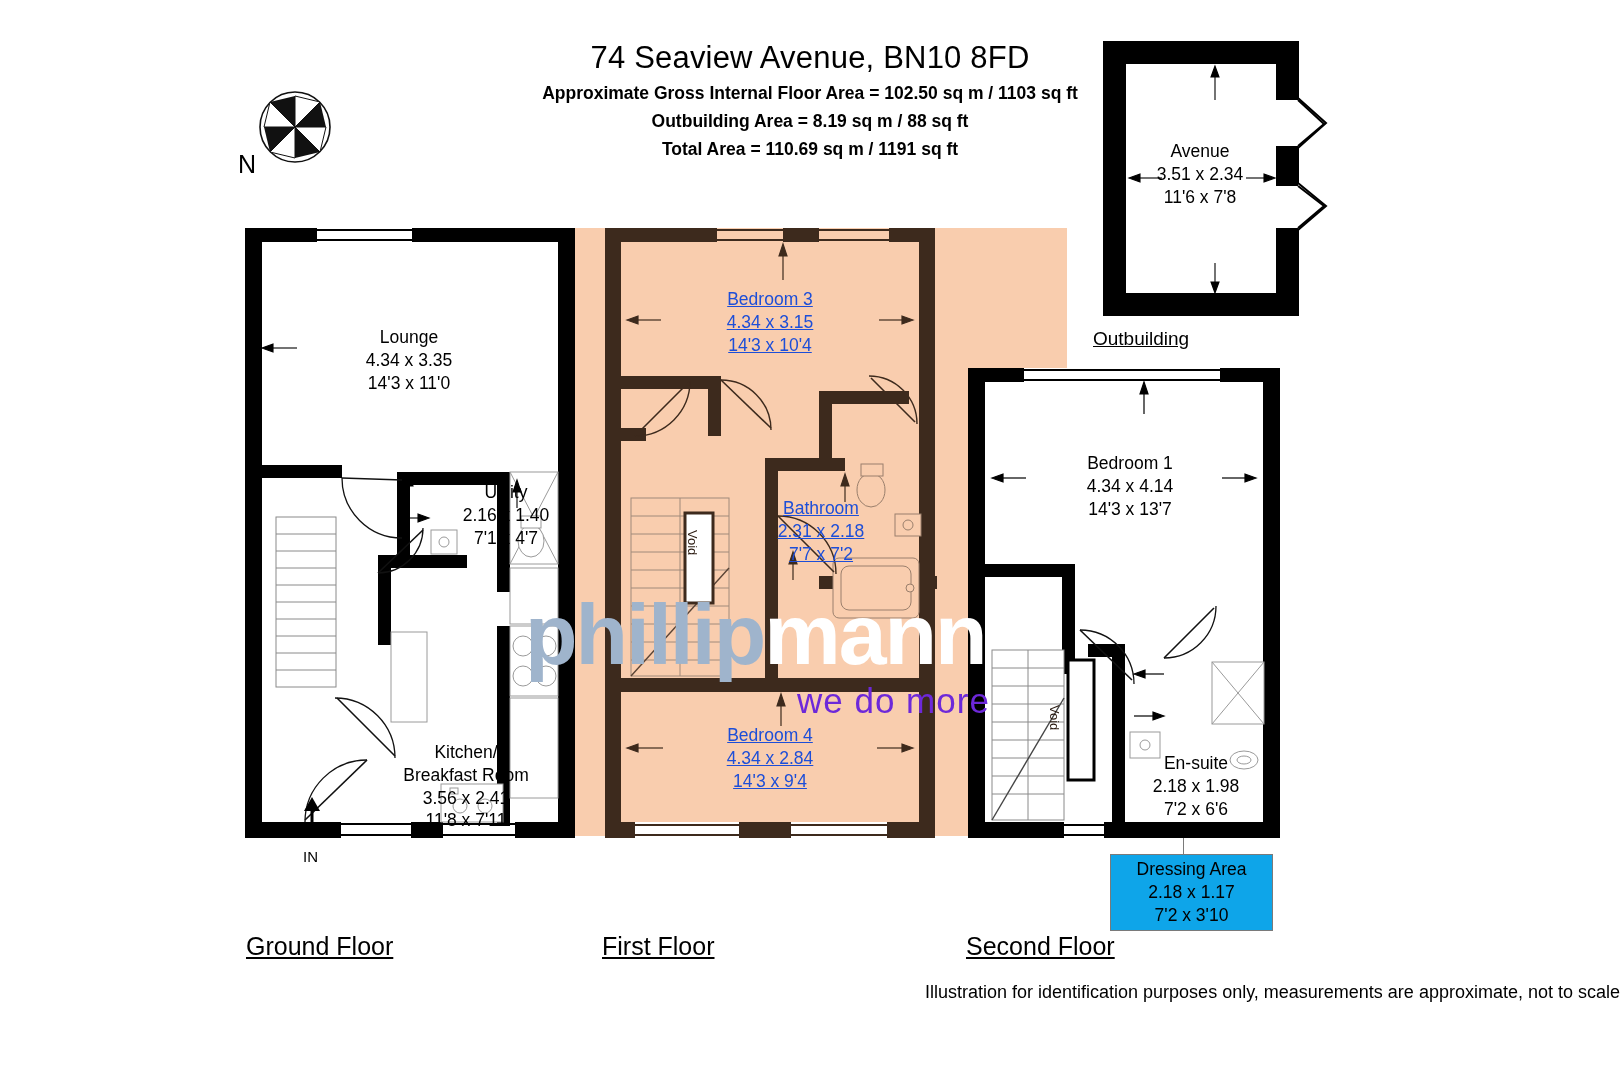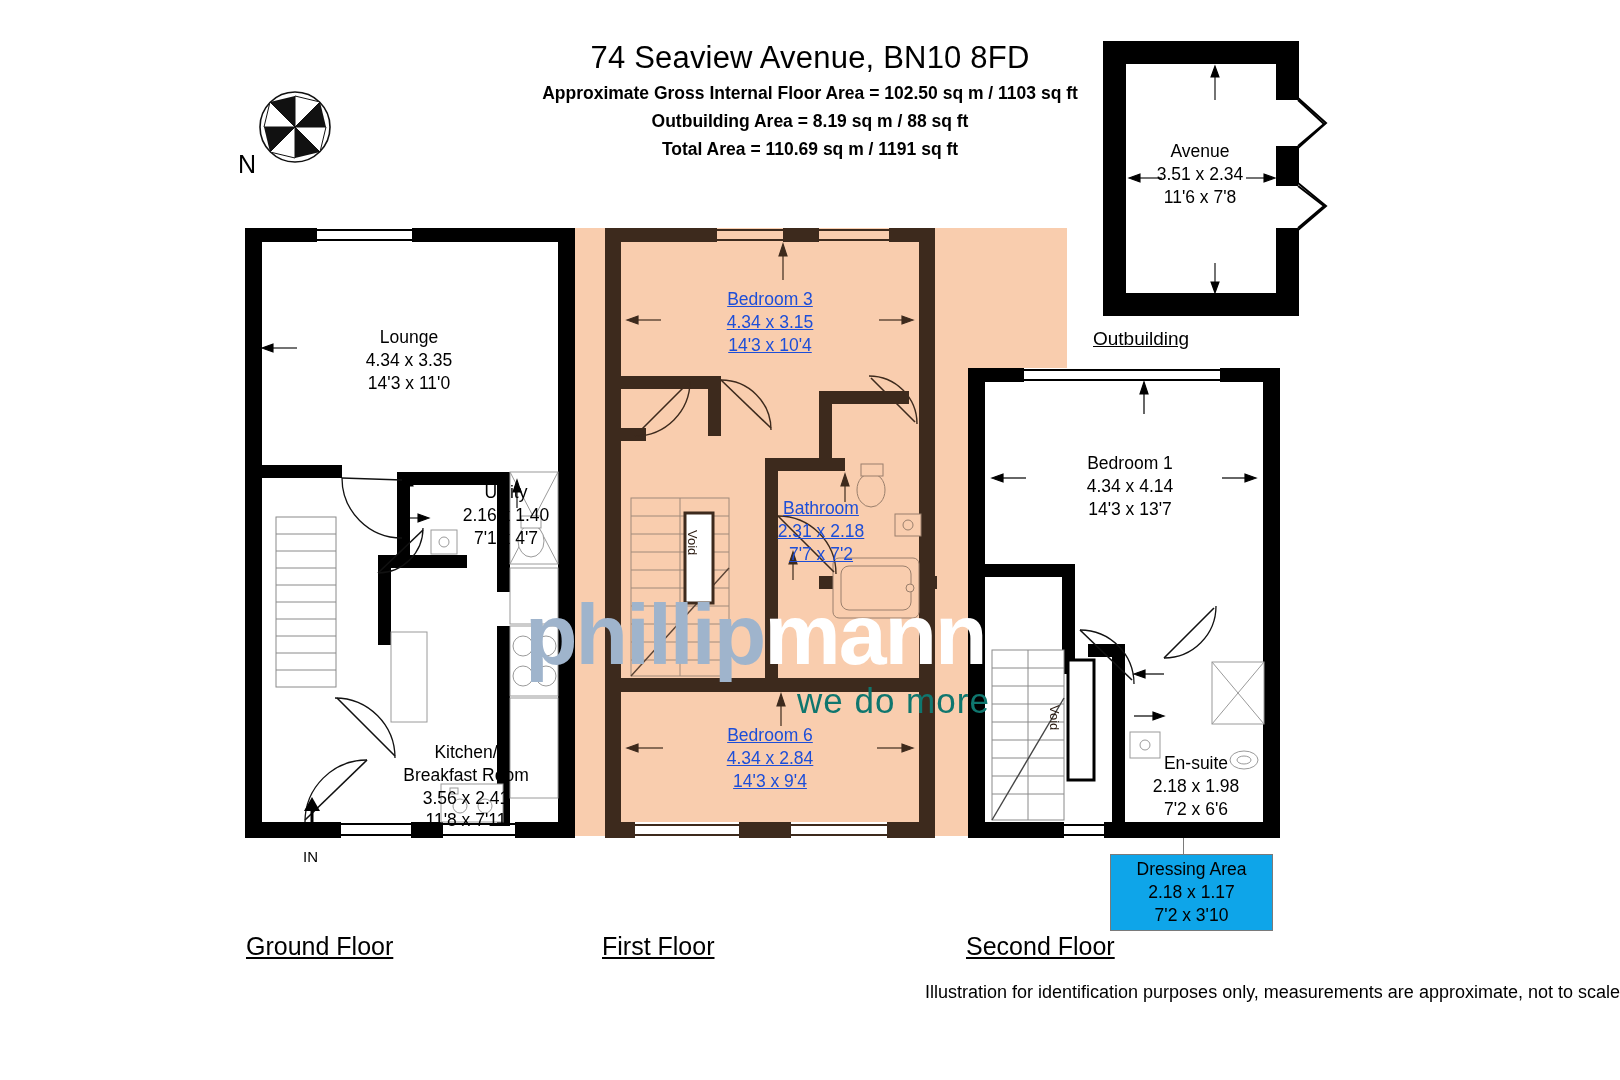--- a/index.html
+++ b/index.html
@@ -26,21 +26,21 @@
       transform:rotate(90deg);transform-origin:0 0;white-space:nowrap;}
   .boxlabel{position:absolute;border:1px solid #7a7a7a;background:#0ea5e9;
       text-align:center;font-size:17.5px;line-height:1.30;padding:3px 8px 4px;}
   
   #wm{position:absolute;left:525px;top:585px;width:520px;height:145px;
       pointer-events:none;}
   #wm .wm1{position:absolute;left:0;top:0;font-size:86px;font-weight:bold;
       letter-spacing:-2px;text-align:center;}
   #wm .wm1 .a{color:#9fb4cc;}
   #wm .wm1 .b{color:#ffffff;}
-  #wm .wm2{position:absolute;left:272px;top:96px;font-size:35px;color:#0f766e;
+  #wm .wm2{position:absolute;left:272px;top:96px;font-size:35px;color:#6d28d9;
       letter-spacing:1px;}
   svg{display:block;overflow:visible;}
 </style>
 </head>
 <body>
 
 <div class="stage">
 
   <div id="header" class="abs">
     <div id="title">74 Seaview Avenue, BN10 8FD</div>
@@ -332,21 +332,21 @@
     <div>Bedroom 3</div>
     <div>4.34 x 3.15</div>
     <div>14'3 x 10'4</div>
   </div>
   <div class="rlabel dark" style="left:821px;top:497px;transform:translateX(-50%);">
     <div>Bathroom</div>
     <div>2.31 x 2.18</div>
     <div>7'7 x 7'2</div>
   </div>
   <div class="rlabel dark" style="left:770px;top:724px;transform:translateX(-50%);">
-    <div>Bedroom 6</div>
+    <div>Bedroom 4</div>
     <div>4.34 x 2.84</div>
     <div>14'3 x 9'4</div>
   </div>
   <div class="voidlabel" style="left:700px;top:530px;">Void</div>
 
   <div class="abs" style="left:968px;top:368px;">
     <svg width="312" height="470" viewBox="0 0 312 470">
       <rect x="0" y="0" width="312" height="470" fill="#ffffff"></rect>
 
       <rect x="0" y="0" width="312" height="14" fill="#000"></rect>

